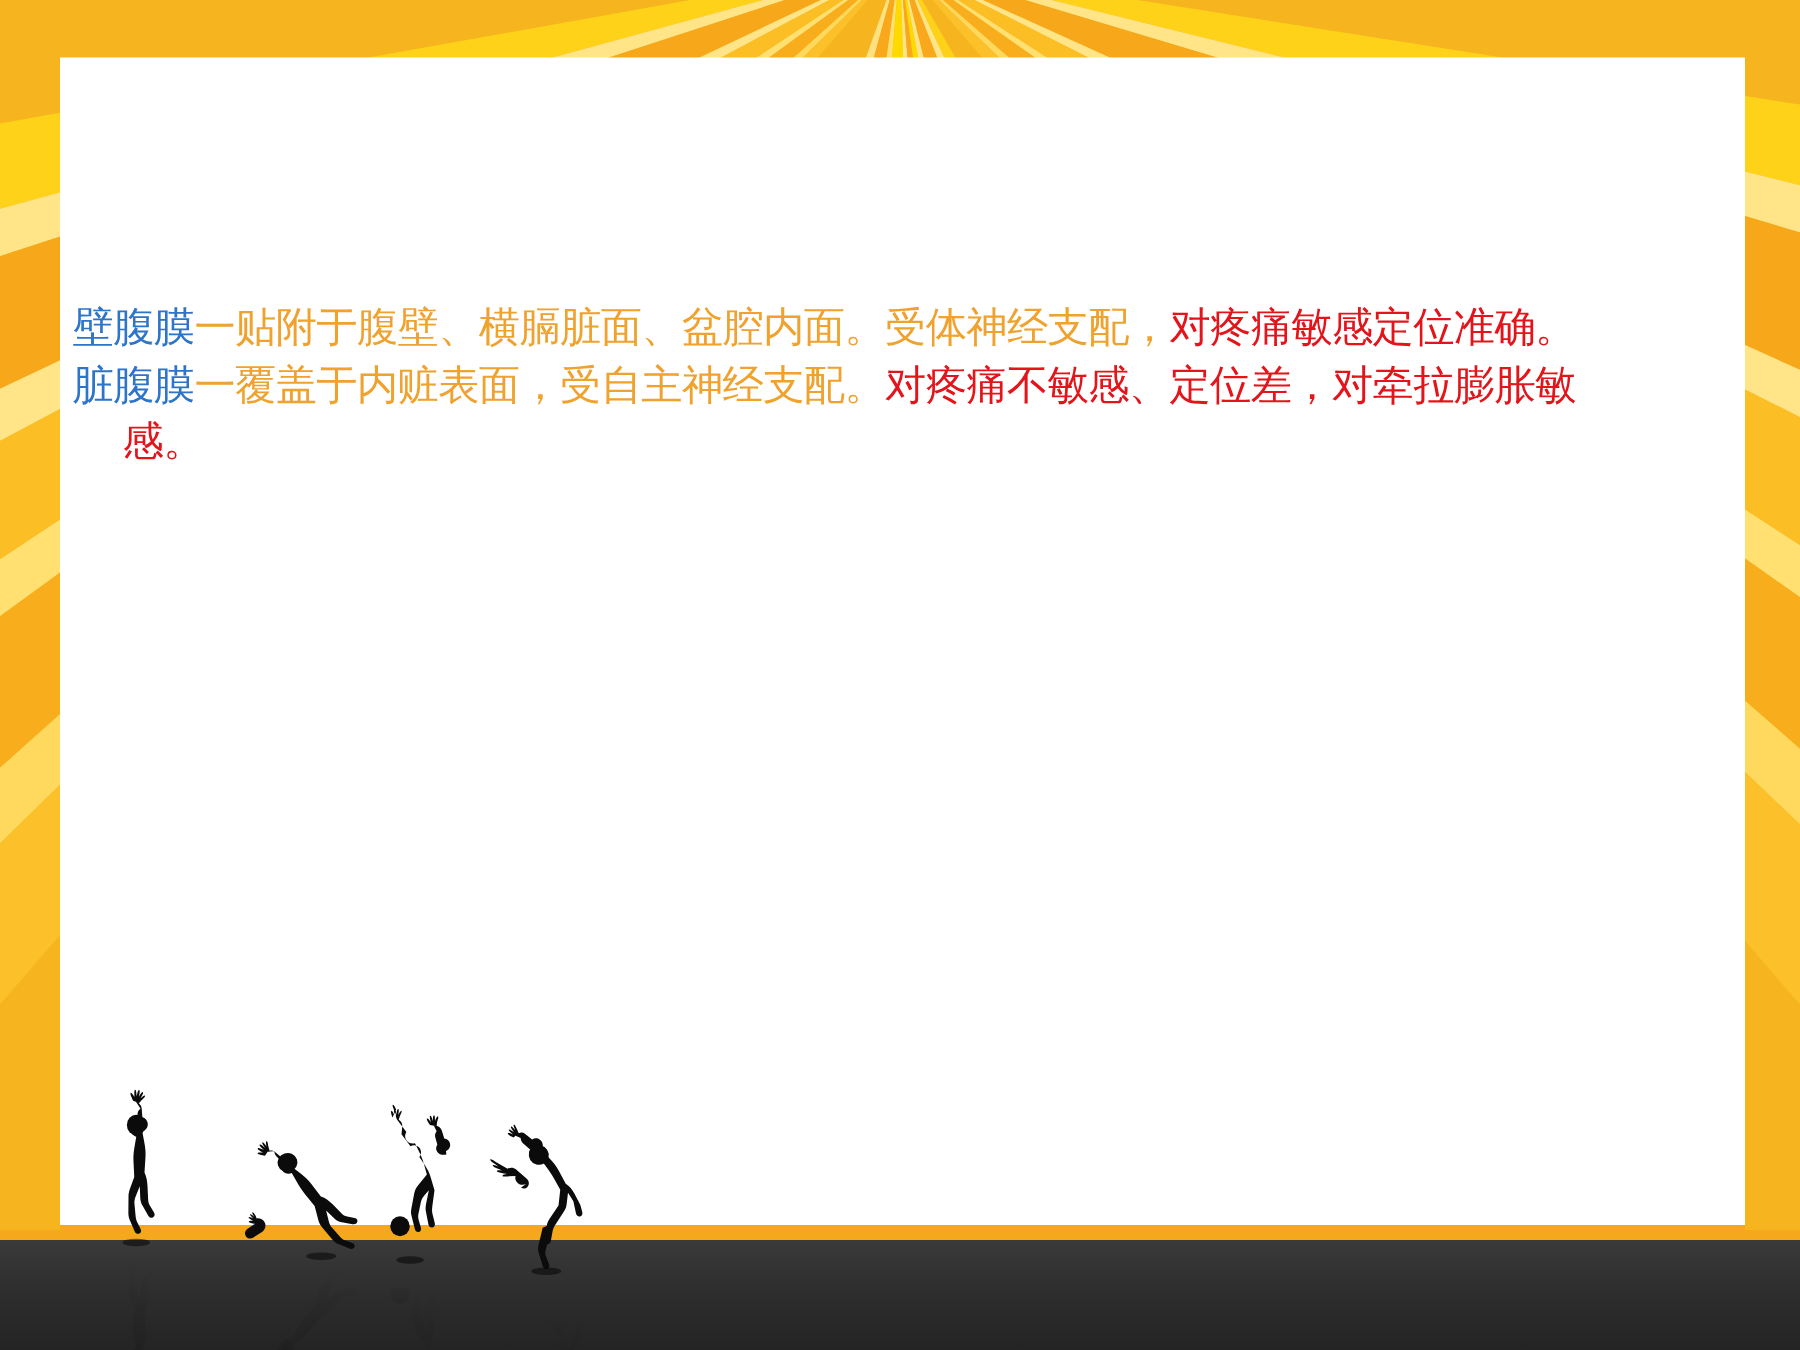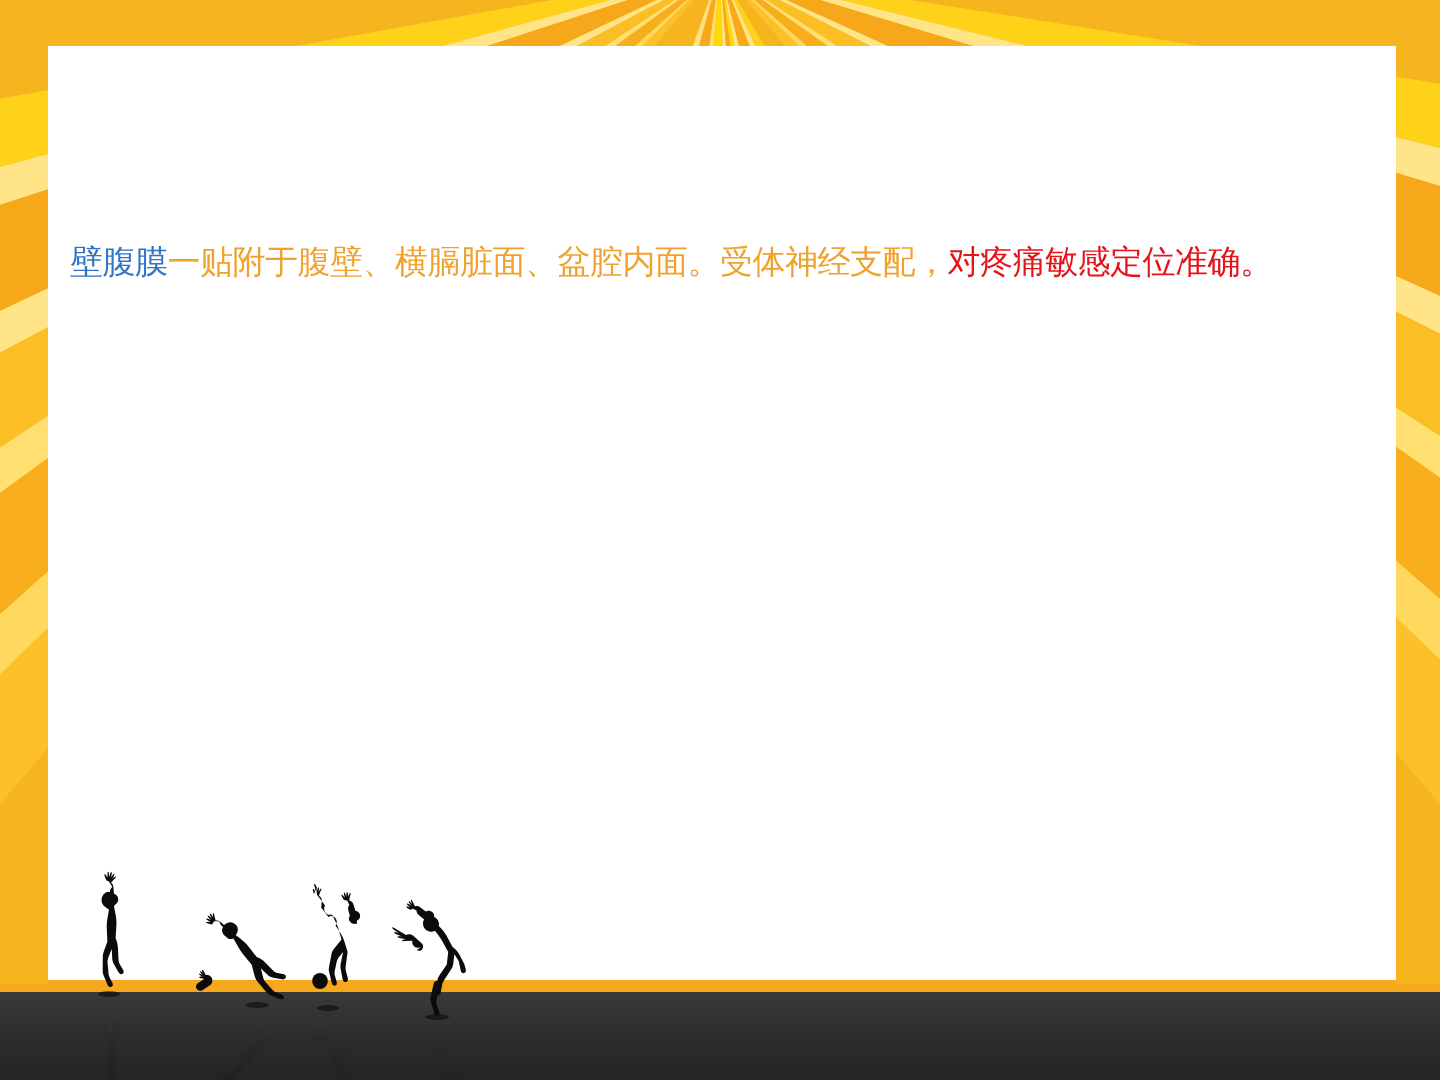--- a/index.html
+++ b/index.html
@@ -89,21 +89,21 @@
   .lead {
     font-size: 54px;
     line-height: 1.33;
     color: #EE8A2C;
     text-indent: 12px;
     margin: 0 0 4px 0;
     font-weight: 400;
     letter-spacing: -1px;
   }
   .sub-list {
-    margin: 8px 0 0 12px;
+    margin: 8px 0 0 0;
     padding: 0;
     list-style: none;
   }
   .sub-line {
     font-size: 33px;
     line-height: 1.36;
     color: #F0A22E;
     margin: 0 0 1px 0;
     text-indent: 0;
     padding-left: 40px;
@@ -180,20 +180,23 @@
 
   <div class="title">解剖生理概要</div>
 
   <div class="body-block" style="z-index:5;position:absolute;">
 
 
     <ul class="sub-list">
       <li class="sub-line">
         <span class="k-blue">壁腹膜</span><span class="k-org">一贴附于腹壁、横膈脏面、盆腔内面。受体神经支配，</span><span class="k-red">对疼痛敏感定位准确。</span>
       </li>
+      <li class="sub-line">
+        <span class="k-blue">脏腹膜</span><span class="k-org">一覆盖于内赃表面，受自主神经支配。</span><span class="k-red">对疼痛不敏感、定位差，对牵拉膨胀敏感。</span>
+      </li>
     </ul>
   </div>
 
   <div class="floor-strip"></div>
   <div class="floor"></div>
 
   <div class="dancers">
     <svg width="440" height="218" viewBox="0 0 440 218">
       <defs>
         <linearGradient id="refl" x1="0" y1="0" x2="0" y2="1">

